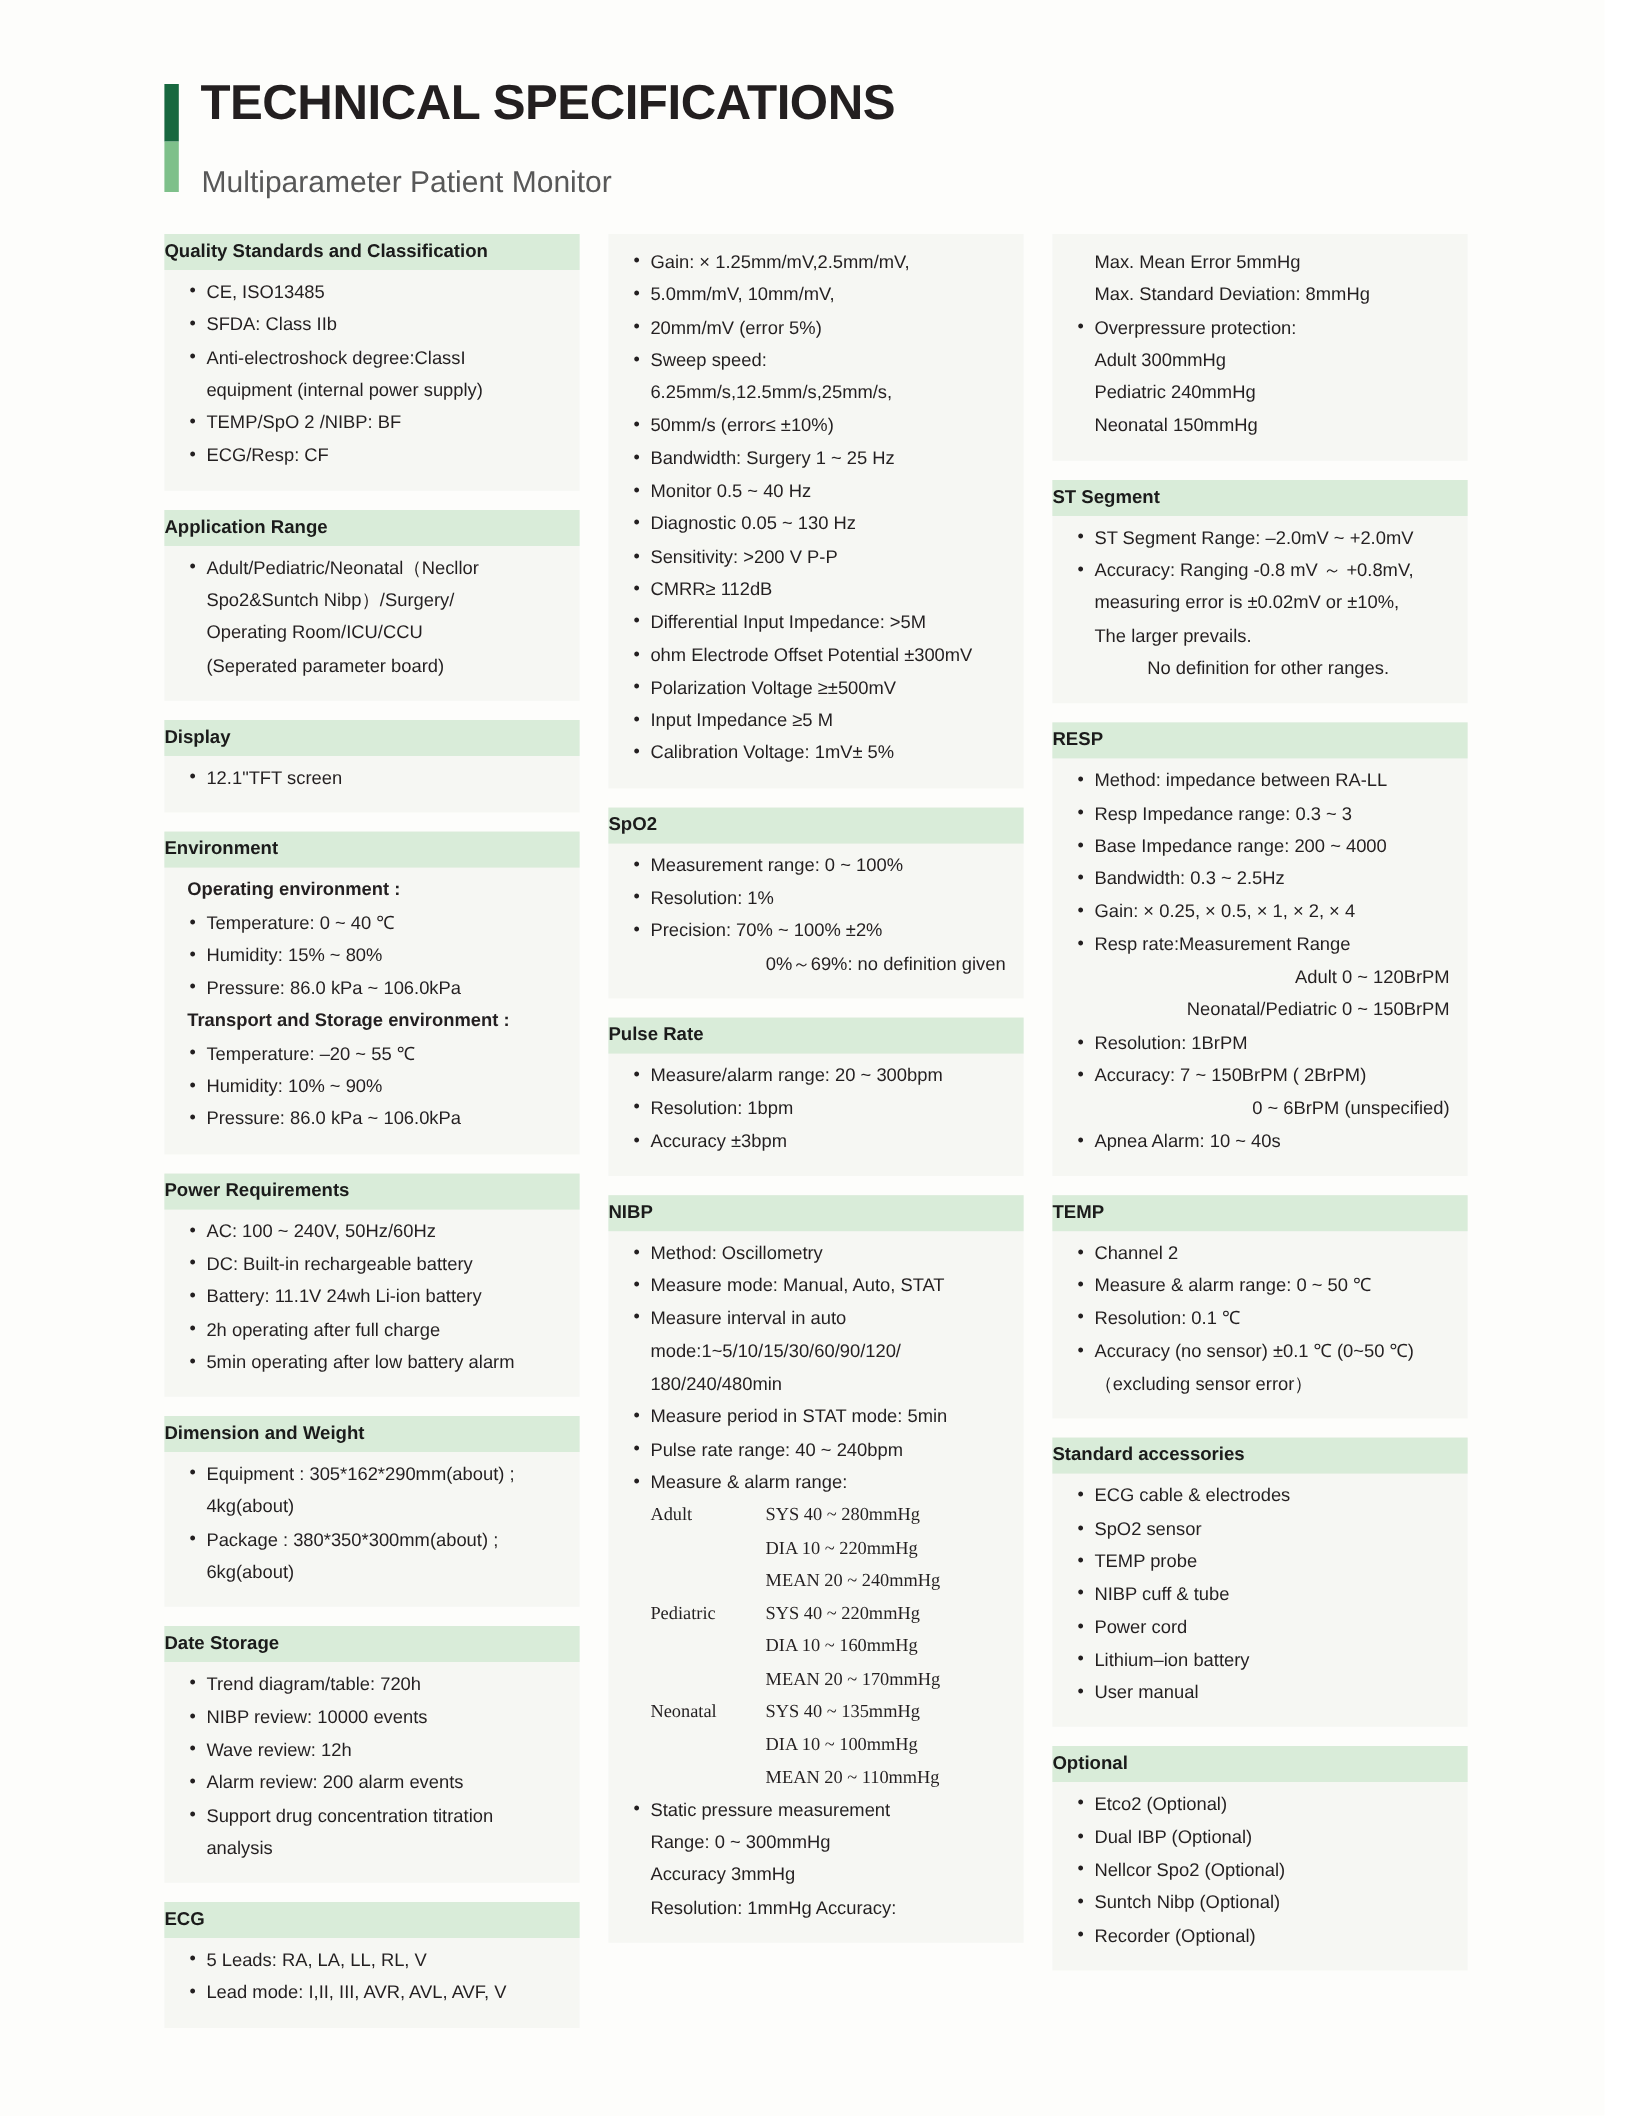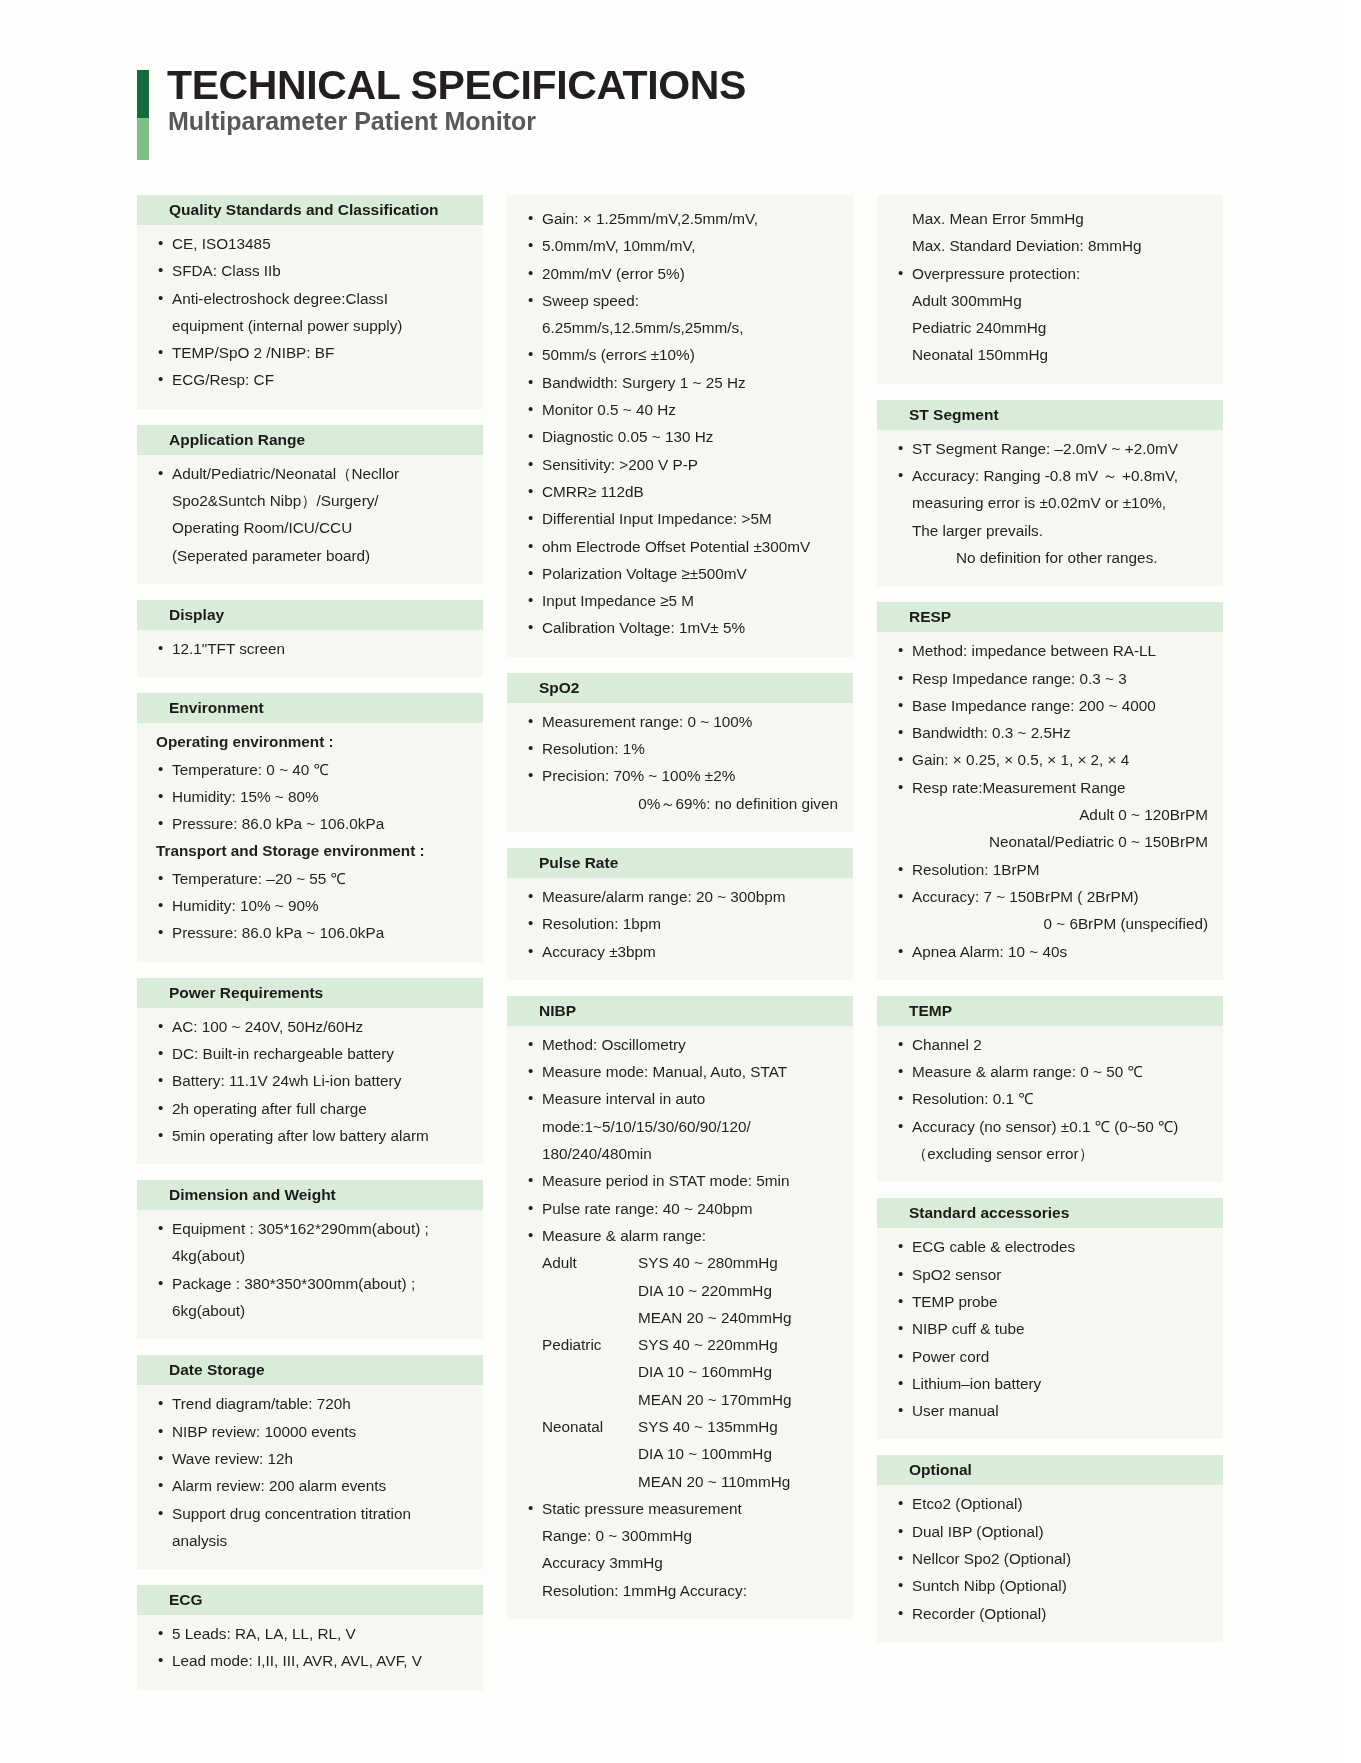--- a/index.html
+++ b/index.html
@@ -54,45 +54,45 @@
     top: 0px;
     font-size: 41px;
     font-weight: bold;
     letter-spacing: -0.4px;
     color: #231f20;
     white-space: nowrap;
   }
   .subtitle {
     position: absolute;
     left: 31px;
-    top: 45px;
+    top: 76px;
     font-size: 25px;
     color: #585858;
-    font-weight: bold;
+    font-weight: normal;
     white-space: nowrap;
   }
   
   .columns {
     position: absolute;
     left: 137px;
     top: 195px;
     width: 1090px;
     display: flex;
     gap: 24px;
   }
   .col {
     width: 346px;
     position: relative;
   }
   .section-head {
     background: #d9ecd9;
     font-size: 15.5px;
     font-weight: bold;
     color: #1b1b1b;
-    padding: 6px 0 6px 32px;
+    padding: 6px 0 6px 0;
     margin: 0 0 6px 0;
   }
   ul.items {
     list-style: none;
     margin: 5px;
     padding: 0 10px 0 14px;
   }
   ul.items li {
     font-size: 15.3px;
     line-height: 1.72;
@@ -104,20 +104,21 @@
   ul.items li.bullet::before {
     content: "\2022";
     position: absolute;
     left: 2px;
     top: -1px;
     font-size: 15px;
     color: #231f20;
   }
   ul.items li.nobullet {
     padding-left: 16px;
+    font-family: Liberation Serif, serif;
   }
   ul.items li.cont {
     padding-left: 16px;
   }
   ul.items li.ital {
     font-weight: bold;
     padding-left: 0px;
   }
   ul.items li.indent1 { padding-left: 40px; text-align: right; }
   ul.items li.indent2 { padding-left: 60px; }

